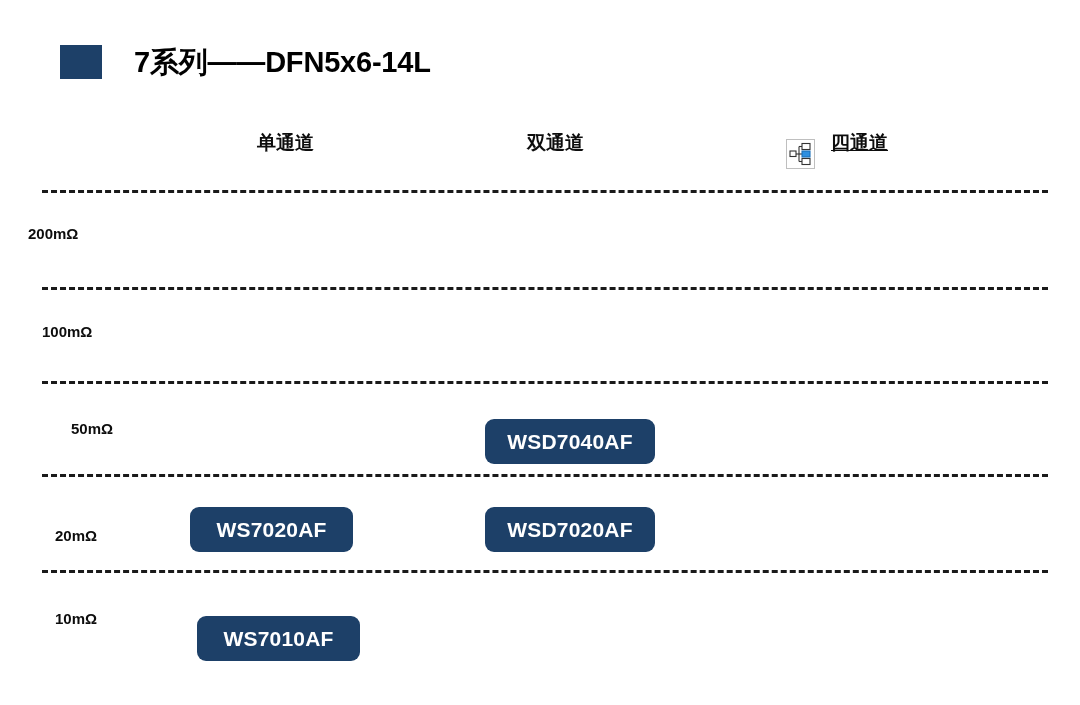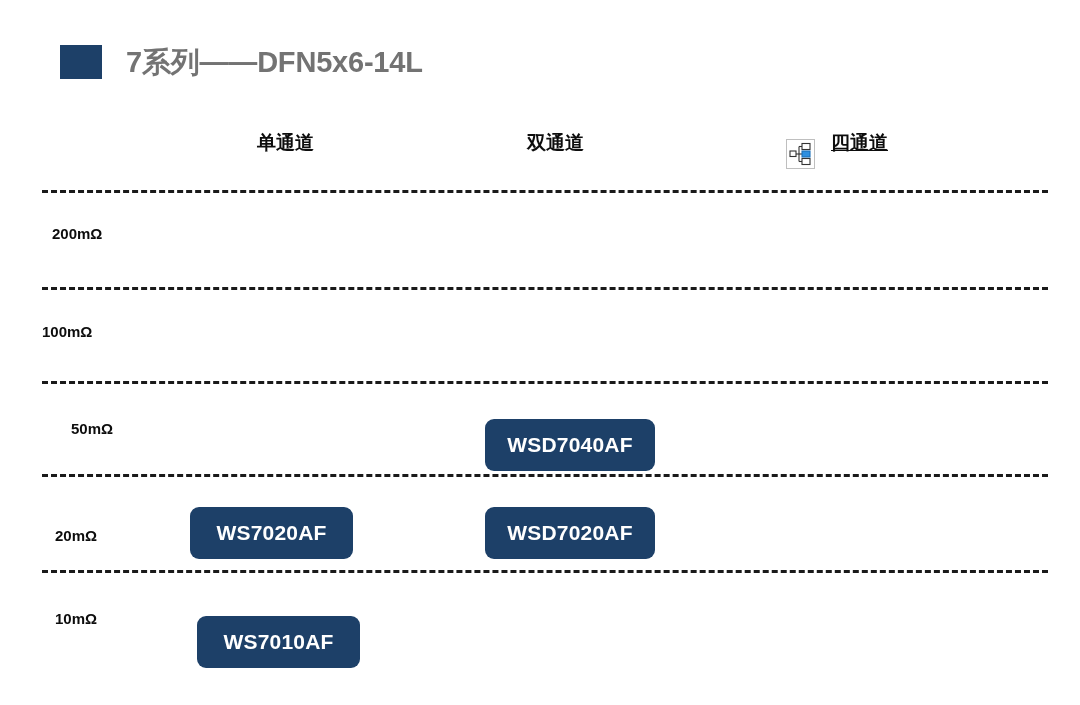--- a/index.html
+++ b/index.html
@@ -27,26 +27,26 @@
     align-items: center;
     height: 40px;
   }
   .title-marker {
     width: 42px;
     height: 34px;
     background: #1d4068;
     flex: 0 0 auto;
   }
   .title-text {
-    margin-left: 24px;
+    margin-left: 32px;
     font-size: 29px;
     font-weight: bold;
     letter-spacing: -0.2px;
     white-space: nowrap;
-    color: #737373;
+    color: #000000;
     line-height: 1;
   }
 
   
   .col-header {
     position: absolute;
     top: 131px;
     font-size: 19px;
     font-weight: bold;
     color: #0d0d0d;
@@ -85,21 +85,21 @@
     font-size: 15px;
     font-weight: bold;
     color: #0d0d0d;
     white-space: nowrap;
     line-height: 1;
   }
 
   
   .chip {
     position: absolute;
-    height: 52px;
+    height: 45px;
     background: #1d4068;
     border-radius: 9px;
     display: flex;
     align-items: center;
     justify-content: center;
     color: #ffffff;
     font-size: 21px;
     font-weight: bold;
     letter-spacing: 0.2px;
     white-space: nowrap;
@@ -138,21 +138,21 @@
 </div>
 
 <div class="col-header quad">四通道</div>
 
 <div class="rule" style="top:190px"></div>
 <div class="rule" style="top:287px"></div>
 <div class="rule" style="top:381px"></div>
 <div class="rule" style="top:474px"></div>
 <div class="rule" style="top:570px"></div>
 
-<div class="row-label" style="left:52px; top:226px">200mΩ</div>
+<div class="row-label" style="left:28px; top:226px">200mΩ</div>
 <div class="row-label" style="left:42px; top:324px">100mΩ</div>
 <div class="row-label" style="left:71px; top:421px">50mΩ</div>
 <div class="row-label" style="left:55px; top:528px">20mΩ</div>
 <div class="row-label" style="left:55px; top:611px">10mΩ</div>
 
 <div class="chip" style="left:485px; top:419px; width:170px">WSD7040AF</div>
 
 <div class="chip" style="left:190px; top:507px; width:163px">WS7020AF</div>
 
 <div class="chip" style="left:485px; top:507px; width:170px">WSD7020AF</div>

